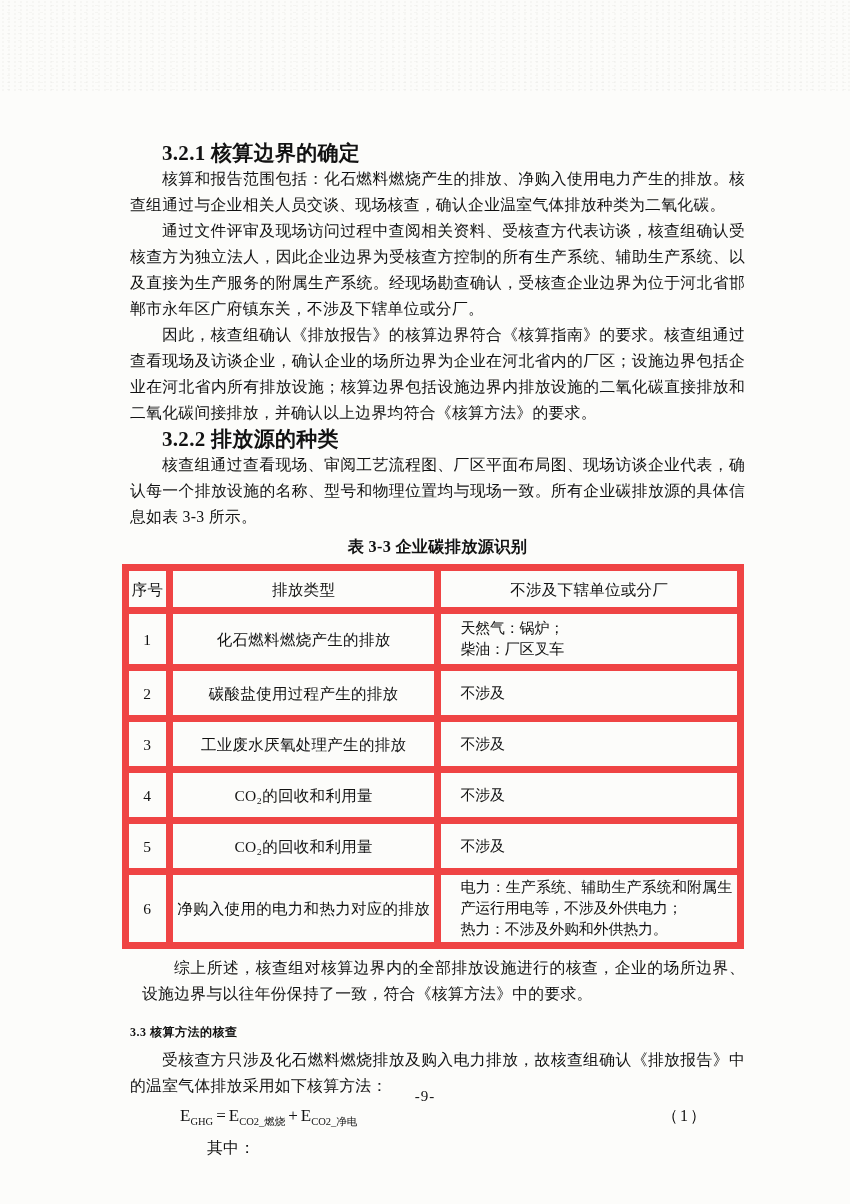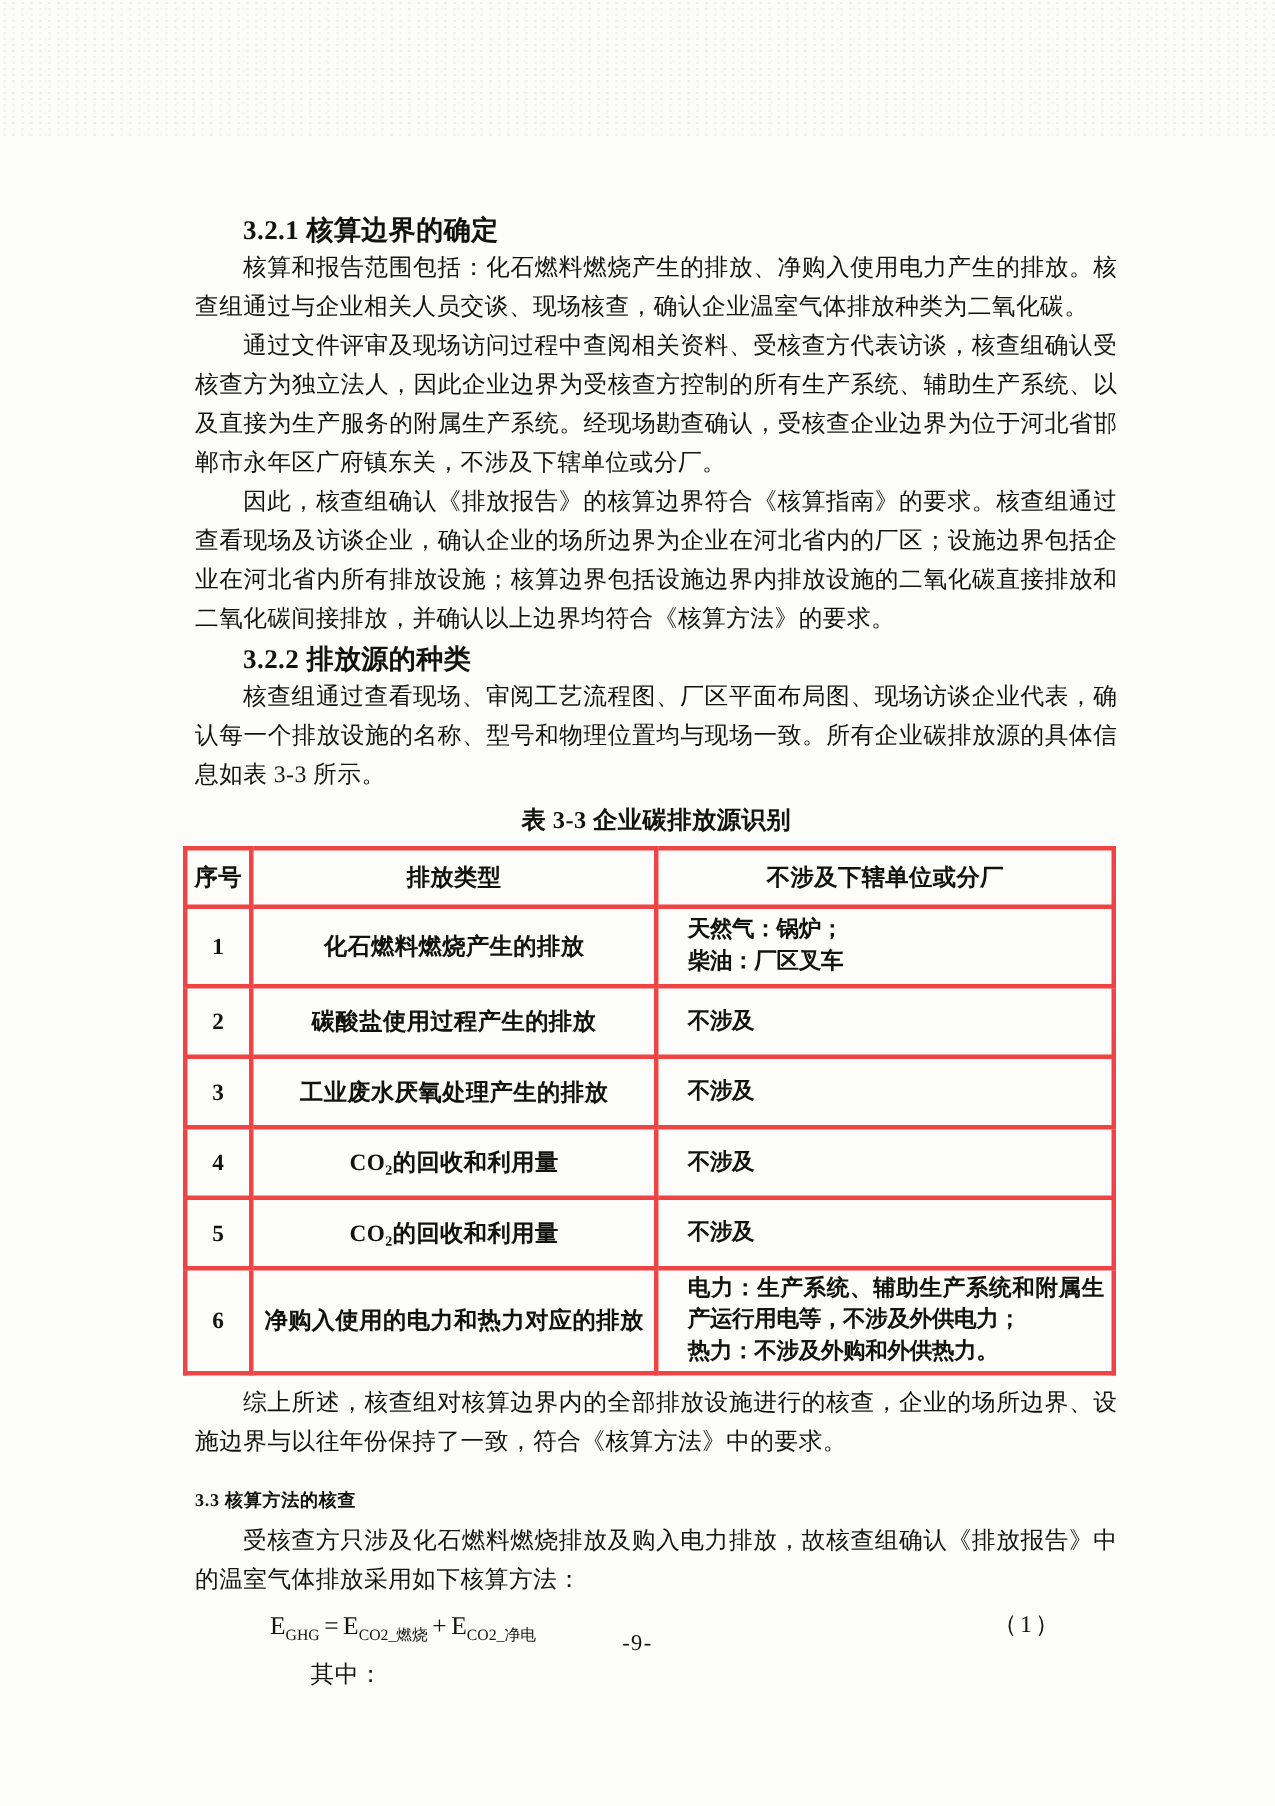--- a/index.html
+++ b/index.html
@@ -19,41 +19,41 @@
       radial-gradient(rgba(130,130,120,0.10) 1px, transparent 1.3px);
     background-size:6px 4px, 11px 7px;
     background-position:0 0, 3px 2px;
     opacity:.55;
   }
   .content{
     position:absolute;left:130px;top:140px;width:615px;
     font-size:15.8px;line-height:26px;letter-spacing:0.3px;
     text-align:justify;
   }
-  .h-sub{font-weight:bold;text-indent:32px;margin:0;font-size:18px;line-height:26px;}
+  .h-sub{font-weight:bold;text-indent:32px;margin:0;font-size:21px;line-height:26px;}
   p.body-p{margin:0;text-indent:32px;}
   .table-title{margin:4px;text-align:center;font-weight:bold;font-size:16.2px;line-height:26px;}
   table.src-table{
     border-collapse:collapse;
     margin:2px 0 0 -8px;
     width:622px;
     font-size:15.5px;line-height:21px;
     border:2px solid #1c1c1c;
   }
-  .src-table th,.src-table td{border:3px solid #ef4444;padding:0;font-weight:bold;}
+  .src-table th,.src-table td{border:7px solid #ef4444;padding:0;font-weight:normal;}
   .src-table col.c-no{width:44px;}
   .src-table col.c-type{width:271px;}
   .src-table col.c-detail{width:305px;}
   tr.hdr th{height:36px;text-align:center;}
   td.no,td.type{text-align:center;}
   td.detail{text-align:left;padding:2px 5px 2px 19px;font-size:15px;letter-spacing:-0.2px;text-align:justify;}
   tr.r1 td{height:46px;}
   tr.single td{height:40px;}
   tr.r6 td{height:62px;}
-  p.summary{margin:6px 0 0 0;text-indent:32px;}
+  p.summary{margin:6px 0 0 12px;text-indent:32px;}
   h2.h-33{margin:10px 0 0 0;font-size:12px;font-weight:bold;line-height:30px;letter-spacing:0.5px;text-indent:0;}
   .formula{position:relative;margin:4px 0 0 50px;font-size:17px;line-height:26px;letter-spacing:0;}
   .formula sub{font-size:10.5px;letter-spacing:0;}
   .f-op{padding:0 3px;}
   .f-num{position:absolute;left:482px;top:0;font-size:16px;letter-spacing:2px;}
   .where{margin:0 0 0 77px;text-indent:0;}
   .page-num{position:absolute;top:1088px;left:0;width:850px;text-align:center;font-size:15px;letter-spacing:1px;}
 </style>
 </head>
 <body>

